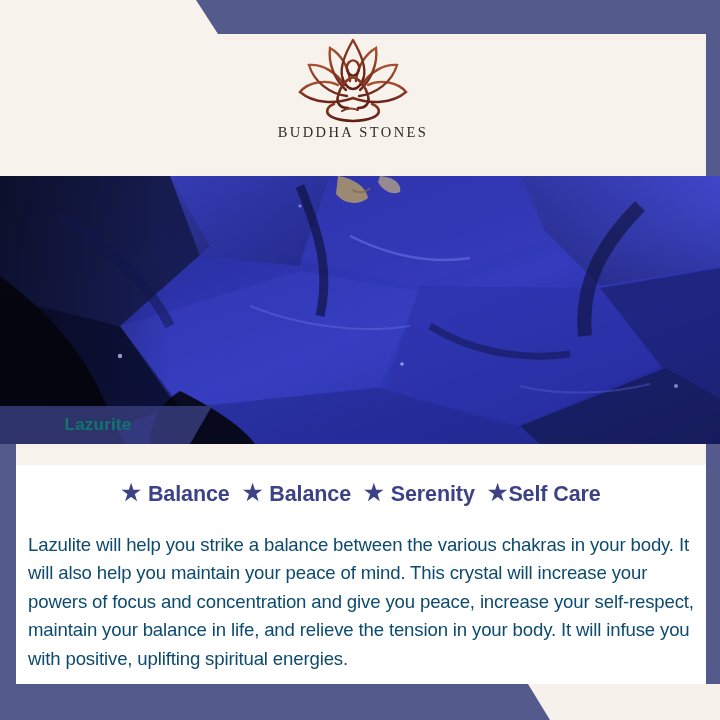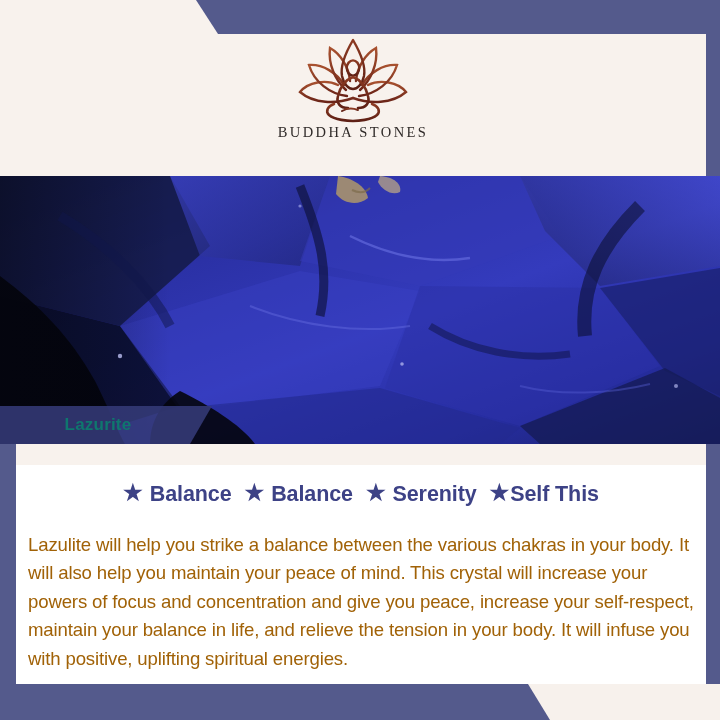--- a/index.html
+++ b/index.html
@@ -227,21 +227,21 @@
   .benefit.tight .star { margin-right: 1px; }
 
   
   .body-copy {
     position: absolute;
     left: 28px;
     top: 512px;
     width: 668px;
     font-size: 18.6px;
     line-height: 28.6px;
-    color: #a16207;
+    color: #0c4a6e;
     font-weight: 500;
     letter-spacing: -0.15px;
     text-align: left;
   }
 </style>
 </head>
 <body>
 
 <div id="page">
 
@@ -372,21 +372,21 @@
     <span class="benefit">
       <span class="star">★</span>
       <span>Balance</span>
     </span>
     <span class="benefit">
       <span class="star">★</span>
       <span>Serenity</span>
     </span>
     <span class="benefit tight">
       <span class="star">★</span>
-      <span>Self This</span>
+      <span>Self Care</span>
     </span>
   </div>
 
   <p class="body-copy">Lazulite will help you strike a balance between the various chakras in your body. It will also help you maintain your peace of mind. This crystal will increase your powers of focus and concentration and give you peace, increase your self-respect, maintain your balance in life, and relieve the tension in your body. It will infuse you with positive, uplifting spiritual energies.</p>
 
   <div class="bottom-banner"></div>
 
 </div>
 
 </body></html>

